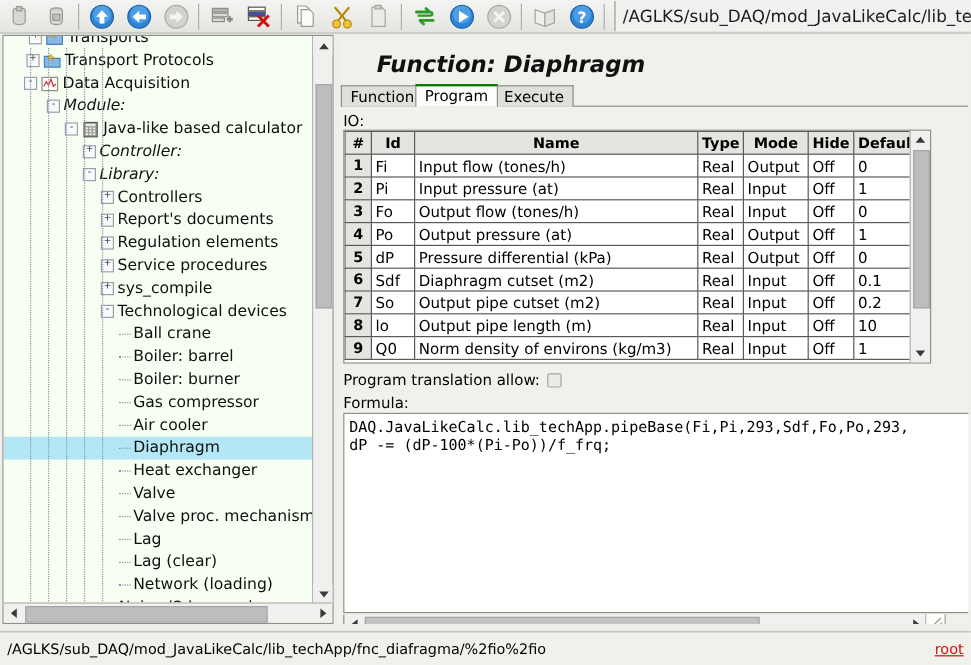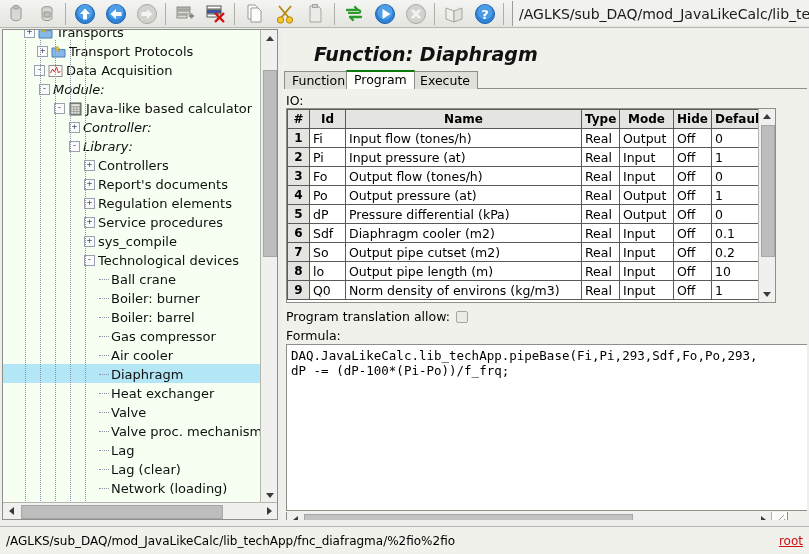--- a/index.html
+++ b/index.html
@@ -295,25 +295,25 @@
 
     <div class="addr">/AGLKS/sub_DAQ/mod_JavaLikeCalc/lib_tec</div>
   </div>
 
   <div class="leftpane">
     <div class="tree" id="tree-host">
         <div class="trow" style="margin-top: -8px;"><span style="margin-left: 21px;"><span class="exp">+</span><span class="ico"><svg width="15" height="14" viewBox="0 0 15 14">
                 <path d="M1 3h5l1.4 1.6H14V12H1z" fill="#86b9e8" stroke="#4d80b5"></path>
                 <path d="M6 1l3 3-2 .3L8 7 5.6 4.6 4 6z" fill="#f2c331" stroke="#b88c10" stroke-width=".5"></path>
               </svg></span><span class="lbl">Transports</span></span></div>
-        <div class="trow"><span style="margin-left: 34px;"><span class="exp">+</span><span class="ico"><svg width="15" height="14" viewBox="0 0 15 14">
+        <div class="trow"><span style="margin-left: 19px;"><span class="exp">+</span><span class="ico"><svg width="15" height="14" viewBox="0 0 15 14">
                 <path d="M1 3h5l1.4 1.6H14V12H1z" fill="#86b9e8" stroke="#4d80b5"></path>
                 <path d="M6 1l3 3-2 .3L8 7 5.6 4.6 4 6z" fill="#f2c331" stroke="#b88c10" stroke-width=".5"></path>
               </svg></span><span class="lbl">Transport Protocols</span></span></div>
-        <div class="trow"><span style="margin-left: 31px;"><span class="exp">-</span><span class="ico"><svg width="15" height="14" viewBox="0 0 15 14">
+        <div class="trow"><span style="margin-left: 17px;"><span class="exp">-</span><span class="ico"><svg width="15" height="14" viewBox="0 0 15 14">
                 <rect x="1" y="1.5" width="13" height="11" fill="#fdfdfb" stroke="#8e8e88"></rect>
                 <path d="M2.5 9l2-4 2 3 2-5 2 6 2-2" stroke="#d03030" fill="none" stroke-width="1"></path>
               </svg></span><span class="lbl">Data Acquisition</span></span></div>
         <div class="trow"><span style="margin-left: 36px;"><span class="exp">-</span><span class="lbl ital">Module:</span></span></div>
         <div class="trow"><span style="margin-left: 51px;"><span class="exp">-</span><span class="ico"><svg width="15" height="14" viewBox="0 0 15 14">
                 <rect x="2" y="1" width="11" height="12" fill="#9a9a94" stroke="#5a5a56"></rect>
                 <g fill="#e8e8e4">
                   <rect x="3.4" y="2.2" width="8.2" height="2"></rect>
                   <rect x="3.4" y="5.2" width="2" height="1.6"></rect>
                   <rect x="6.4" y="5.2" width="2" height="1.6"></rect>
@@ -328,22 +328,22 @@
               </svg></span><span class="lbl">Java-like based calculator</span></span></div>
         <div class="trow"><span style="margin-left: 66px;"><span class="exp">+</span><span class="lbl ital">Controller:</span></span></div>
         <div class="trow"><span style="margin-left: 66px;"><span class="exp">-</span><span class="lbl ital">Library:</span></span></div>
         <div class="trow"><span style="margin-left: 81px;"><span class="exp">+</span><span class="lbl">Controllers</span></span></div>
         <div class="trow"><span style="margin-left: 81px;"><span class="exp">+</span><span class="lbl">Report's documents</span></span></div>
         <div class="trow"><span style="margin-left: 81px;"><span class="exp">+</span><span class="lbl">Regulation elements</span></span></div>
         <div class="trow"><span style="margin-left: 81px;"><span class="exp">+</span><span class="lbl">Service procedures</span></span></div>
         <div class="trow"><span style="margin-left: 81px;"><span class="exp">+</span><span class="lbl">sys_compile</span></span></div>
         <div class="trow"><span style="margin-left: 81px;"><span class="exp">-</span><span class="lbl">Technological devices</span></span></div>
         <div class="trow"><span style="margin-left: 96px;"><span class="dots"></span><span class="lbl">Ball crane</span></span></div>
+        <div class="trow"><span style="margin-left: 96px;"><span class="dots"></span><span class="lbl">Boiler: barrel</span></span></div>
         <div class="trow"><span style="margin-left: 96px;"><span class="dots"></span><span class="lbl">Boiler: burner</span></span></div>
-        <div class="trow"><span style="margin-left: 96px;"><span class="dots"></span><span class="lbl">Boiler: barrel</span></span></div>
         <div class="trow"><span style="margin-left: 96px;"><span class="dots"></span><span class="lbl">Gas compressor</span></span></div>
         <div class="trow"><span style="margin-left: 96px;"><span class="dots"></span><span class="lbl">Air cooler</span></span></div>
         <div class="trow sel"><span style="margin-left: 96px;"><span class="dots"></span><span class="lbl">Diaphragm</span></span></div>
         <div class="trow"><span style="margin-left: 96px;"><span class="dots"></span><span class="lbl">Heat exchanger</span></span></div>
         <div class="trow"><span style="margin-left: 96px;"><span class="dots"></span><span class="lbl">Valve</span></span></div>
         <div class="trow"><span style="margin-left: 96px;"><span class="dots"></span><span class="lbl">Valve proc. mechanism</span></span></div>
         <div class="trow"><span style="margin-left: 96px;"><span class="dots"></span><span class="lbl">Lag</span></span></div>
         <div class="trow"><span style="margin-left: 96px;"><span class="dots"></span><span class="lbl">Lag (clear)</span></span></div>
         <div class="trow"><span style="margin-left: 96px;"><span class="dots"></span><span class="lbl">Network (loading)</span></span></div>
         <div class="trow"><span style="margin-left: 96px;"><span class="lbl">Noise (2 harmonic + n</span></span></div>
@@ -443,21 +443,21 @@
               <td class="c-id">dP</td>
               <td class="c-name">Pressure differential (kPa)</td>
               <td class="c-type">Real</td>
               <td class="c-mode">Output</td>
               <td class="c-hide">Off</td>
               <td class="c-def">0</td>
             </tr>
             <tr>
               <td class="c-num num">6</td>
               <td class="c-id">Sdf</td>
-              <td class="c-name">Diaphragm cooler (m2)</td>
+              <td class="c-name">Diaphragm cutset (m2)</td>
               <td class="c-type">Real</td>
               <td class="c-mode">Input</td>
               <td class="c-hide">Off</td>
               <td class="c-def">0.1</td>
             </tr>
             <tr>
               <td class="c-num num">7</td>
               <td class="c-id">So</td>
               <td class="c-name">Output pipe cutset (m2)</td>
               <td class="c-type">Real</td>

